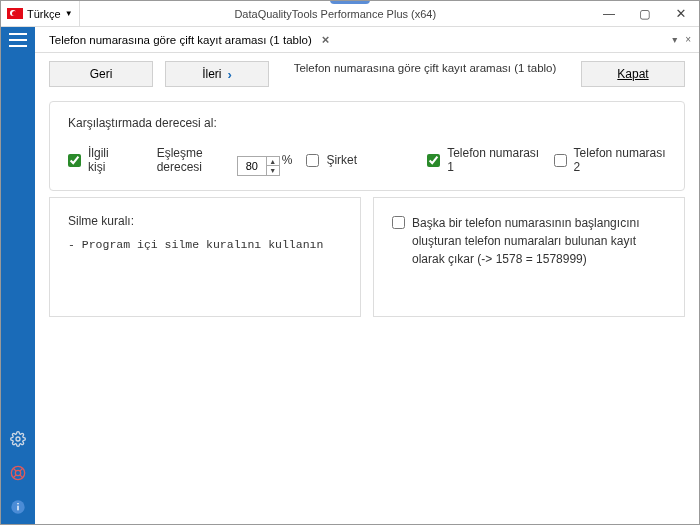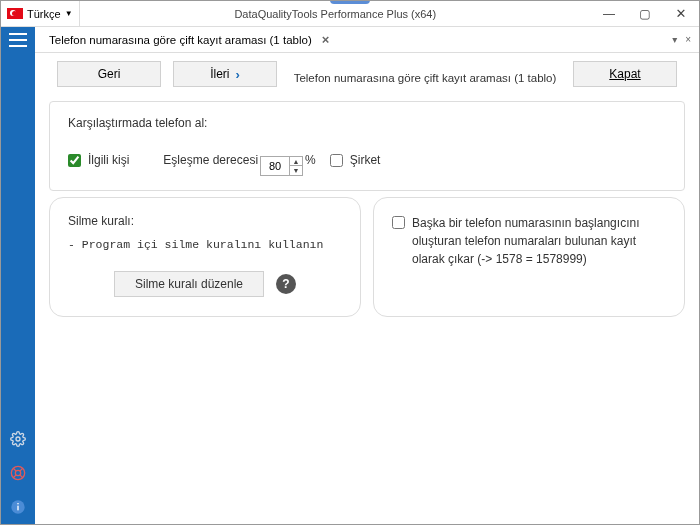--- a/index.html
+++ b/index.html
@@ -30,21 +30,21 @@
   .content { flex: 1; display: flex; flex-direction: column; }
 
   
   .tabstrip { height: 26px; border-bottom: 1px solid #ddd; display: flex; align-items: center; padding: 0 8px; font-size: 11.5px; background: #fff; }
   .tab { display: flex; align-items: center; padding: 0 6px; height: 100%; border-bottom: 2px solid transparent; }
   .tab.active { border-bottom: none; }
   .tab-close { margin-left: 10px; font-size: 13px; color: #666; font-weight: bold; }
   .tab-right { margin-left: auto; display: flex; align-items: center; gap: 8px; font-size: 10px; color: #666; }
 
   
-  .toolbar-row { padding: 8px 22px; display: flex; align-items: flex-end; gap: 12px; }
+  .toolbar-row { padding: 8px 14px; display: flex; align-items: flex-start; gap: 12px; }
   .btn { height: 26px; min-width: 104px; background: #f2f2f2; border: 1px solid #d0d0d0; font-size: 12px; display: flex; align-items: center; justify-content: center; }
   .btn.forward .arrow-r { margin-left: 6px; color: #1a6bb8; font-weight: bold; font-size: 13px; }
   .center-info { flex: 1; text-align: center; font-size: 11.5px; color: #333; line-height: 1.35; }
   .btn.close-btn { min-width: 104px; text-decoration: underline; }
 
   
   .panel { margin: 6px 14px; border: 1px solid #ddd; border-radius: 4px; padding: 14px 18px; font-size: 12px; color: #333; }
   .panel-title { margin-bottom: 14px; font-size: 12px; }
   .cols { display: flex; gap: 70px; }
   .col { display: flex; flex-direction: row; gap: 14px; }
@@ -52,21 +52,21 @@
   .chk input[type=checkbox] { width: 13px; height: 13px; }
   .chk.green input[type=checkbox] { accent-color: #2a8a2a; }
   .match-row { display: flex; align-items: center; gap: 2px; padding-left: 20px; }
   .spinner { display: flex; align-items: center; border: 1px solid #aaa; height: 20px; margin-top: 12px; }
   .spinner input { width: 28px; border: none; text-align: center; font-size: 11px; outline: none; }
   .spinner-btns { display: flex; flex-direction: column; border-left: 1px solid #aaa; }
   .spinner-btns div { width: 12px; height: 9px; font-size: 7px; line-height: 9px; text-align: center; color: #444; }
   .spinner-btns div:first-child { border-bottom: 1px solid #aaa; }
 
   .two-panels { display: flex; gap: 12px; padding: 0 14px; }
-  .panel2 { flex: 1; border: 1px solid #ddd; border-radius: 14px; padding: 16px 18px; font-size: 12px; color: #333; min-height: 120px; }
+  .panel2 { flex: 1; border: 1px solid #ddd; border-radius: 0; padding: 16px 18px; font-size: 12px; color: #333; min-height: 120px; }
   .del-rule-title { margin-bottom: 10px; }
   .del-rule-text { margin-bottom: 20px; font-size: 11.5px; font-family: Liberation Mono, monospace; }
   .del-btn-row { display: flex; align-items: center; justify-content: center; gap: 12px; }
   .help-icon { width: 20px; height: 20px; border-radius: 50%; background: #555; color: #fff; font-weight: bold; display: flex; align-items: center; justify-content: center; font-size: 12px; }
 
   .right-panel-chk { display: flex; align-items: flex-start; gap: 7px; line-height: 1.5; }
   .right-panel-chk input { margin-top: 2px; }
 </style>
 </head>
 <body>
@@ -141,21 +141,21 @@
       </div>
       <div class="center-info">
         <div>Telefon numarasına göre çift kayıt araması (1 tablo)</div>
       </div>
       <div class="btn close-btn">
         <span>Kapat</span>
       </div>
     </div>
 
     <div class="panel">
-      <div class="panel-title">Karşılaştırmada telefon al:</div>
+      <div class="panel-title">Karşılaştırmada derecesi al:</div>
       <div class="cols">
         <div class="col">
           <label class="chk green">
             <input type="checkbox" checked="" style="">
             <span>İlgili kişi</span>
           </label>
           <div class="match-row">
             <span>Eşleşme derecesi</span>
             <div class="spinner">
               <input type="text" value="80" style="">
@@ -164,33 +164,37 @@
                 <div>▼</div>
               </div>
             </div>
             <span>%</span>
           </div>
           <label class="chk">
             <input type="checkbox" style="">
             <span>Şirket</span>
           </label>
         </div>
+        <div class="col">
+          <label class="chk green">
+            <input type="checkbox" checked="" style="">
+            <span>Telefon numarası 1</span>
+          </label>
+          <label class="chk">
+            <input type="checkbox" style="">
+            <span>Telefon numarası 2</span>
+          </label>
+        </div>
       </div>
     </div>
 
     <div class="two-panels">
       <div class="panel2">
         <div class="del-rule-title">Silme kuralı:</div>
         <div class="del-rule-text">- Program içi silme kuralını kullanın</div>
-        <div class="del-btn-row">
-          <div class="btn" style="min-width:150px">
-            <span>Silme kuralı düzenle</span>
-          </div>
-          <div class="help-icon">?</div>
-        </div>
       </div>
       <div class="panel2">
         <label class="right-panel-chk">
           <input type="checkbox" style="">
           <span>Başka bir telefon numarasının başlangıcını oluşturan telefon numaraları bulunan kayıt olarak çıkar (-&gt; 1578 = 1578999)</span>
         </label>
       </div>
     </div>
 
   </div>

